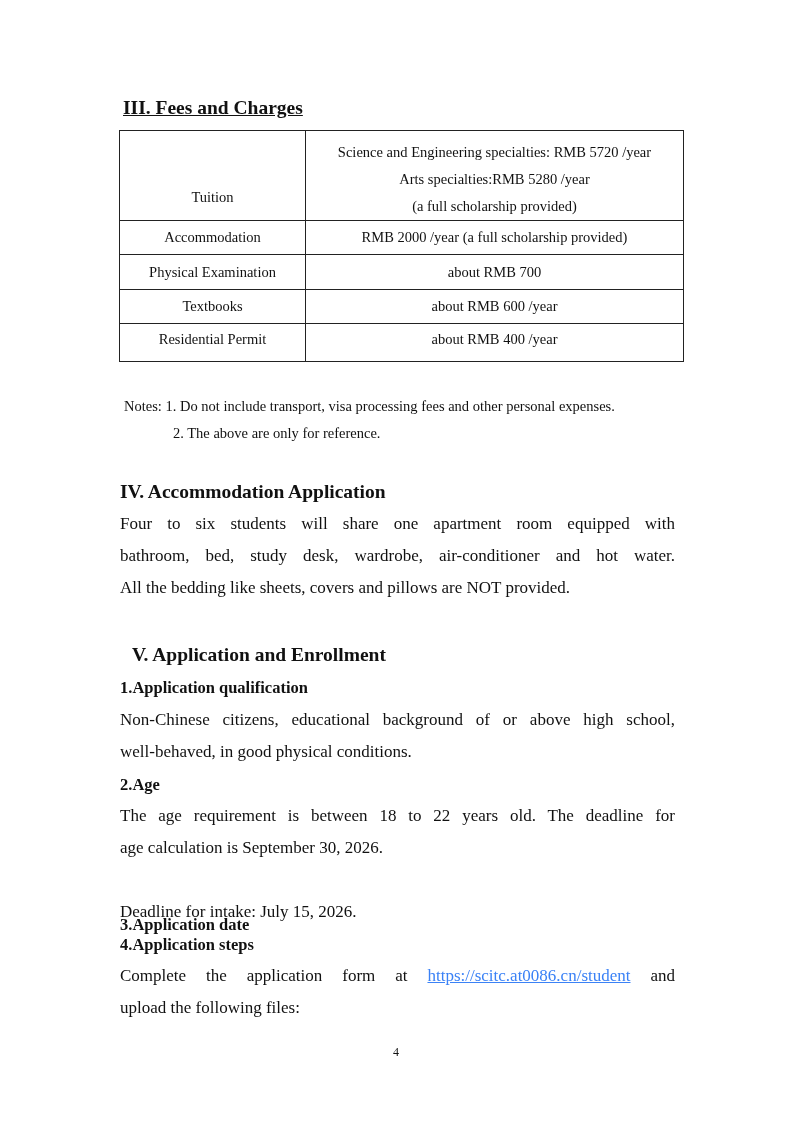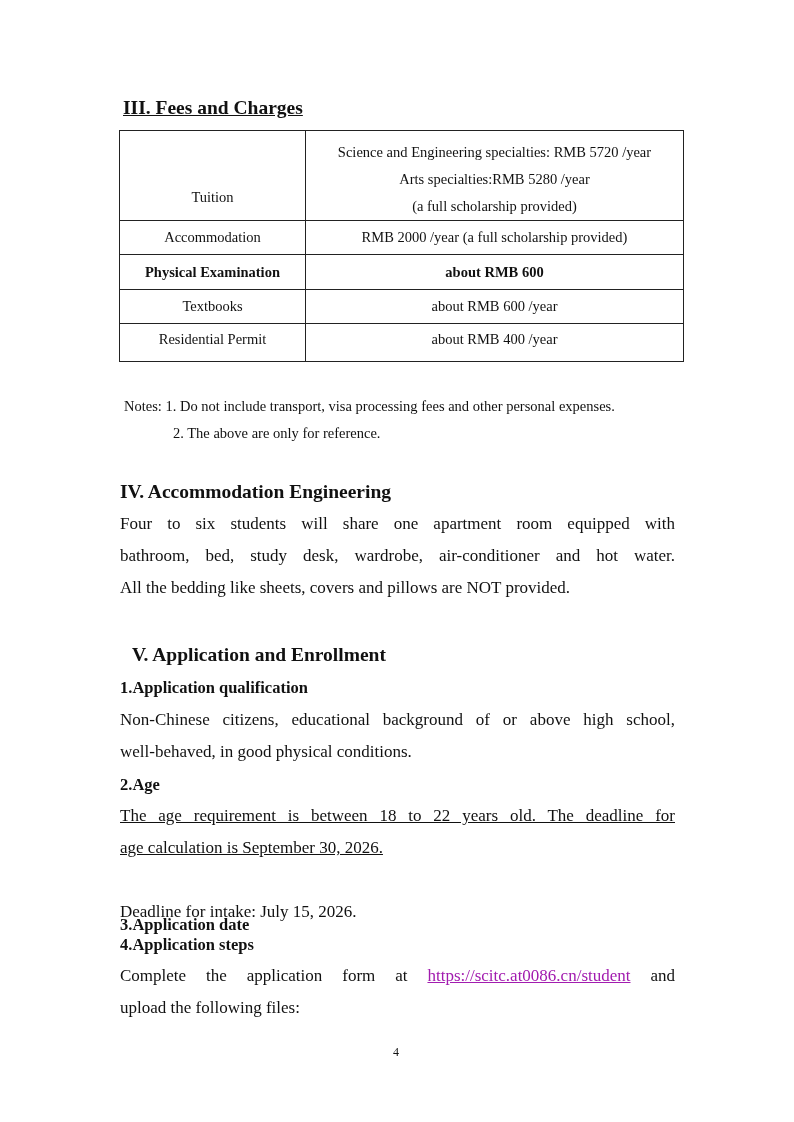--- a/index.html
+++ b/index.html
@@ -10,21 +10,21 @@
   .h3 { font-weight: bold; font-size: 16.5px; white-space: nowrap; }
   .p { font-size: 17px; line-height: 32px; text-align: justify; }
   .jl { text-align: justify; text-align-last: justify; display: block; height: 32px; }
   .ll { display: block; height: 32px; white-space: nowrap; }
   table.fees { position: absolute; left: 119px; top: 130px; width: 565px;
     border-collapse: collapse; font-size: 14.5px; }
   table.fees td { border: 1.3px solid #222; text-align: center; padding: 0; }
   table.fees td.c1 { width: 185px; }
   .tuition-lines div { height: 27px; line-height: 27px; }
   .notes { font-size: 14.5px; }
-  a.link { color: #a21caf; text-decoration: underline; }
+  a.link { color: #3b82f6; text-decoration: underline; }
   .pagenum { font-size: 12px; }
 </style>
 </head>
 <body>
 
 <div class="abs h2" style="left:123px; top:97px;text-decoration:underline;">III. Fees and Charges</div>
 
 <table class="fees">
   <tbody>
       <tr style="height:89px;">
@@ -34,58 +34,58 @@
         <div>Science and Engineering specialties: RMB 5720 /year</div>
         <div>Arts specialties:RMB 5280 /year</div>
         <div>(a full scholarship provided)</div>
       </div>
     </td>
   </tr>
   <tr style="height:34px;">
     <td class="c1">Accommodation</td>
     <td>RMB 2000 /year (a full scholarship provided)</td>
   </tr>
-  <tr style="height:35px;font-weight:bold;">
+  <tr style="height:35px;">
     <td class="c1">Physical Examination</td>
-    <td>about RMB 600</td>
+    <td>about RMB 700</td>
   </tr>
   <tr style="height:34px;">
     <td class="c1">Textbooks</td>
     <td>about RMB 600 /year</td>
   </tr>
   <tr style="height:38px;">
     <td class="c1" style="vertical-align:top; padding-top:7px;">Residential Permit</td>
     <td style="vertical-align:top; padding-top:7px;">about RMB 400 /year</td>
   </tr>
 </tbody>
   </table>
 
 <div class="abs notes" style="left:124px; top:398px;">
   <span>Notes:</span>
   <span>1. Do not include transport, visa processing fees and other personal expenses.</span>
 </div>
 <div class="abs notes" style="left:173px; top:425px;">2. The above are only for reference.</div>
 
-<div class="abs h2" style="left:120px; top:481px;">IV. Accommodation Engineering</div>
+<div class="abs h2" style="left:120px; top:481px;">IV. Accommodation Application</div>
 <div class="abs p" style="left:120px; top:508px; width:555px;">
   <span class="jl">Four to six students will share one apartment room equipped with</span>
   <span class="jl">bathroom, bed, study desk, wardrobe, air-conditioner and hot water.</span>
   <span class="ll">All the bedding like sheets, covers and pillows are NOT provided.</span>
 </div>
 
 <div class="abs h2" style="left:132px; top:644px;">V. Application and Enrollment</div>
 
 <div class="abs h3" style="left:120px; top:678px;">1.Application qualification</div>
 <div class="abs p" style="left:120px; top:704px; width:555px;">
   <span class="jl">Non-Chinese citizens, educational background of or above high school,</span>
   <span class="ll">well-behaved, in good physical conditions.</span>
 </div>
 
 <div class="abs h3" style="left:120px; top:775px;">2.Age</div>
-<div class="abs p" style="left:120px; top:800px; width:555px;text-decoration:underline;">
+<div class="abs p" style="left:120px; top:800px; width:555px;">
   <span class="jl">The age requirement is between 18 to 22 years old. The deadline for</span>
   <span class="ll">age calculation is September 30, 2026.</span>
 </div>
 
 <div class="abs h3" style="left:120px; top:871px;margin-top:44px;">3.Application date</div>
 <div class="abs p" style="left:120px; top:896px; width:555px;">
   <span class="ll">Deadline for intake: July 15, 2026.</span>
 </div>
 
 <div class="abs h3" style="left:120px; top:935px;">4.Application steps</div>

